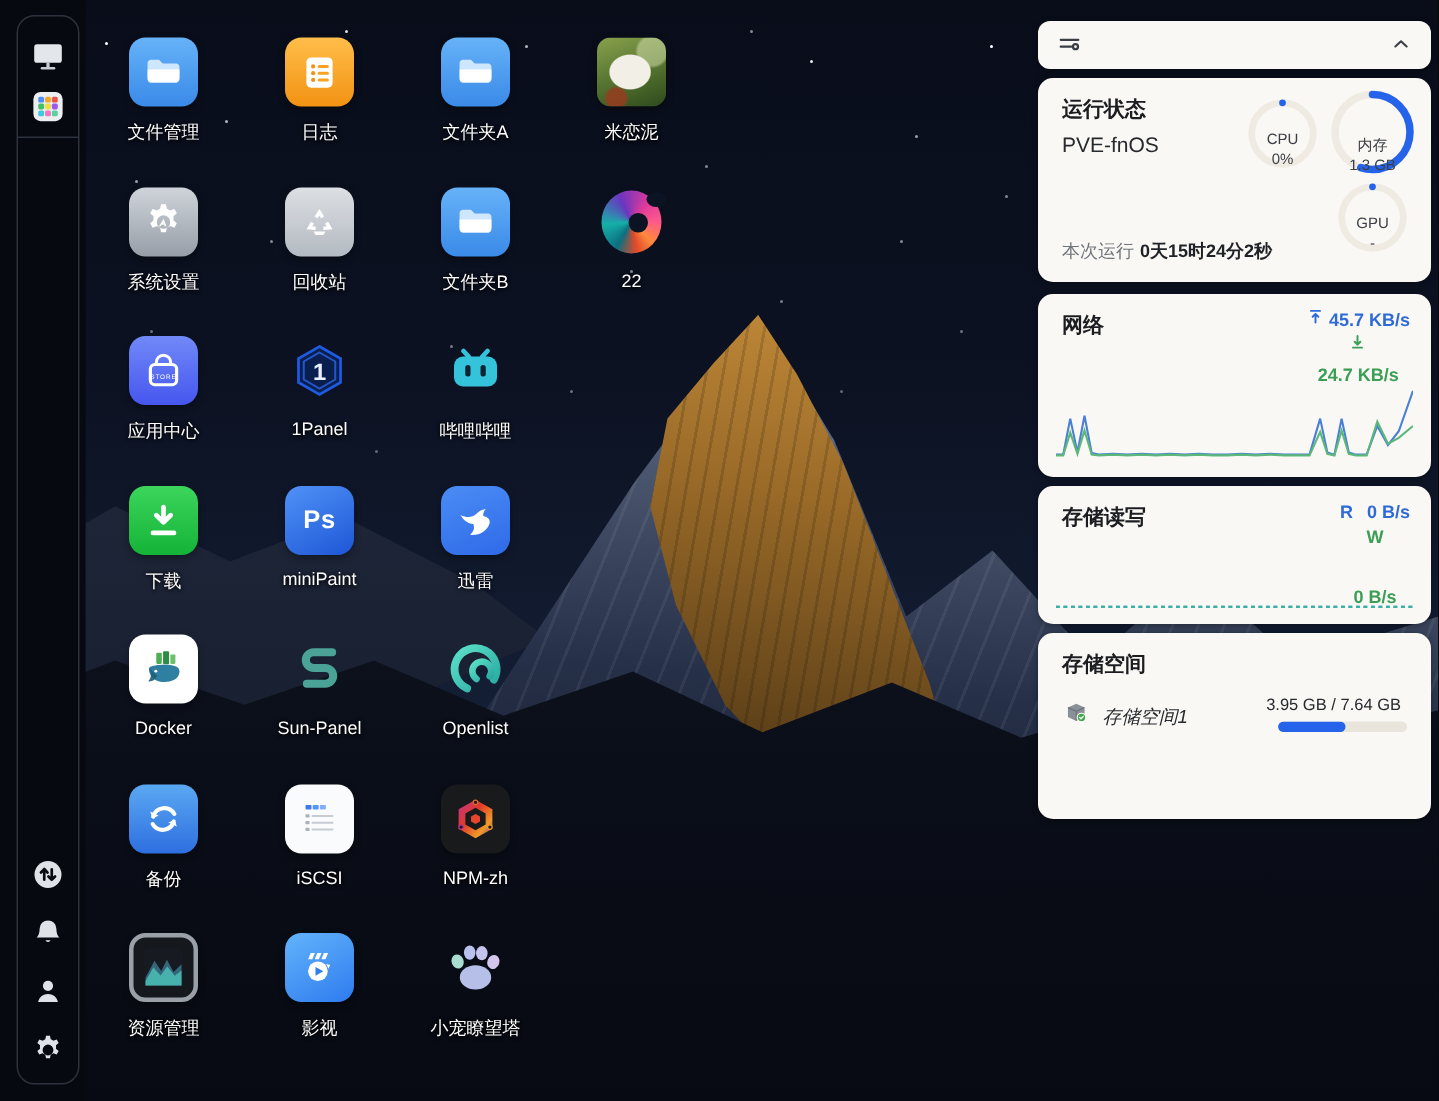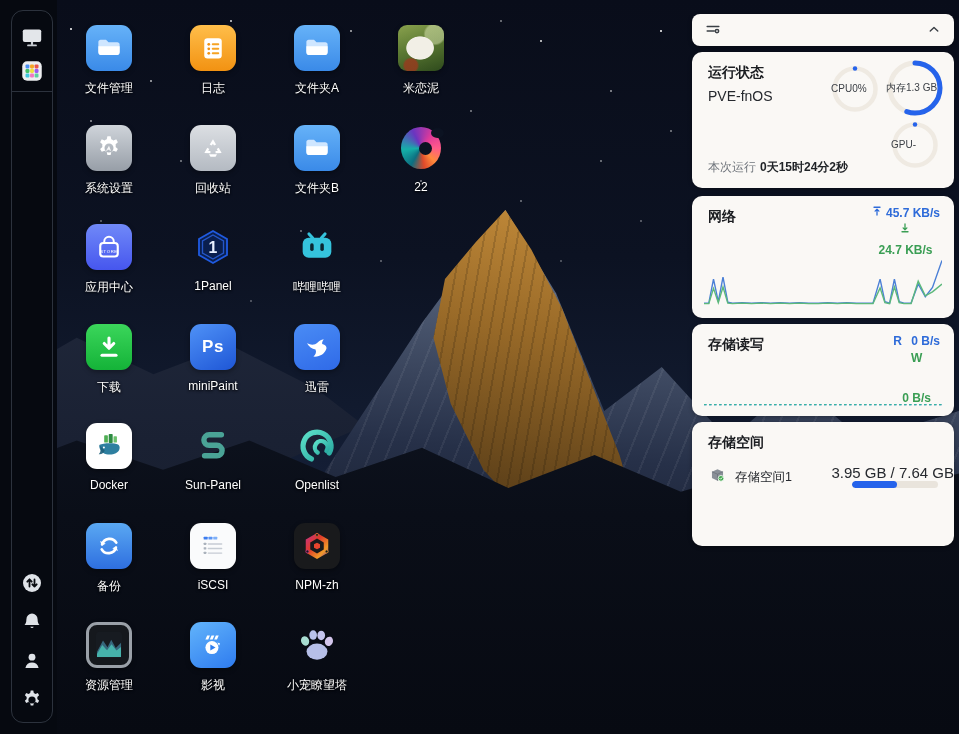--- a/index.html
+++ b/index.html
@@ -86,31 +86,31 @@
   .card-title{position:absolute;left:16px;top:12px;font-size:14px;font-weight:700;color:#1b1d21;}
   #card-status{height:136px;margin-bottom:8px;}
   #card-net{height:122px;margin-bottom:6px;}
   #card-io{height:92px;margin-bottom:6px;}
   #card-storage{height:124px;}
   .ws-host{position:absolute;left:16px;top:36px;font-size:14px;color:#26292e;}
   .ws-uptime{position:absolute;left:16px;bottom:12px;font-size:12px;color:#70757c;}
   .ws-uptime b{color:#1f2226;font-weight:700;margin-left:4px;}
   .ring{position:absolute;}
   .ring svg{display:block;}
-  .ring-txt{position:absolute;inset:0;display:flex;flex-direction:row;align-items:center;justify-content:flex-start;
+  .ring-txt{position:absolute;inset:0;display:flex;flex-direction:column;align-items:center;justify-content:flex-end;
     font-size:10px;line-height:12.5px;color:#3c4046;}
   .rates{position:absolute;right:14px;top:9px;text-align:right;font-size:12px;font-weight:600;line-height:17px;}
   .rate-up{color:#2e6bd9;display:flex;align-items:center;justify-content:flex-end;gap:3px;}
   .rate-down{color:#3a9e54;display:flex;align-items:center;justify-content:flex-end;gap:3px;flex-direction:column;}
   .chart-svg{position:absolute;left:12px;width:238px;}
   #net-chart{top:58px;height:52px;}
   #io-chart{bottom:10px;height:26px;}
-  .vol-row{position:absolute;left:16px;top:44px;display:flex;align-items:center;gap:8px;cursor:pointer;}
+  .vol-row{position:absolute;left:16px;top:44px;display:flex;align-items:center;gap:8px;cursor:pointer;font-style:italic;}
   .vol-name{font-size:12.5px;color:#26292e;}
-  .vol-usage{position:absolute;right:0;top:42px;font-size:15px;color:#26292e;text-align:right;}
+  .vol-usage{position:absolute;right:20px;top:42px;font-size:11px;color:#26292e;text-align:right;}
   .vol-bar{position:absolute;right:16px;top:59px;width:86px;height:7px;border-radius:4px;background:#e9e4dc;overflow:hidden;}
   .vol-fill{height:100%;border-radius:4px;background:#2563eb;width:0;}
 </style>
 </head>
 <body>
 
 <div id="screen">
 
   <div>
     <div class="wp sky"></div>

